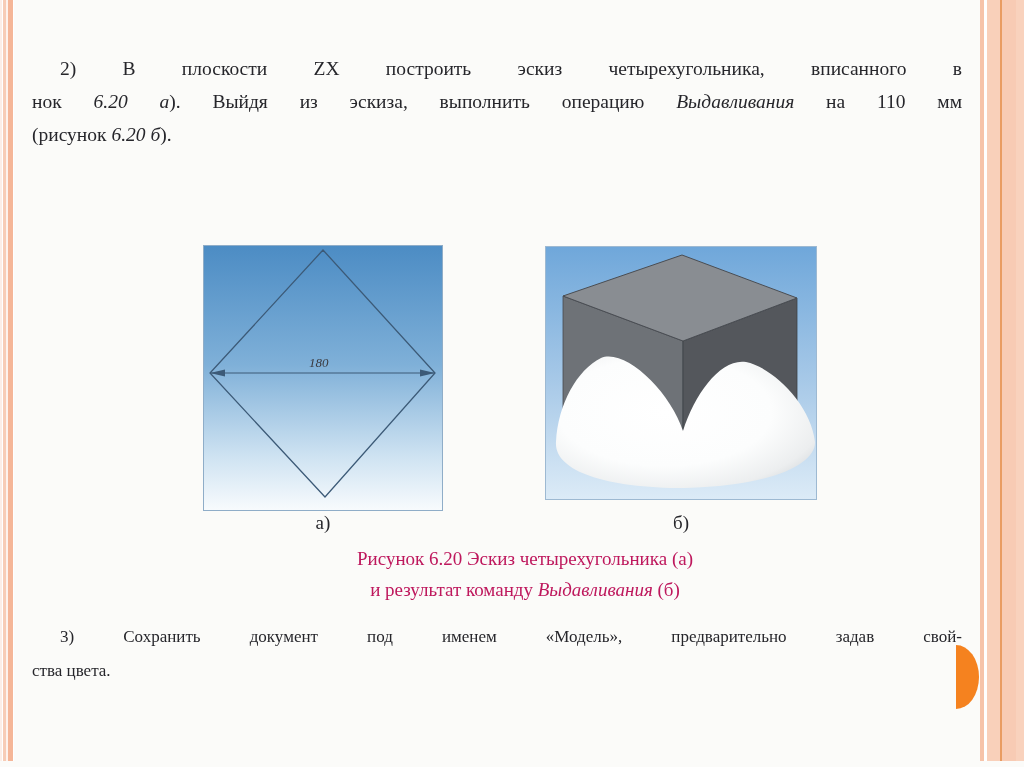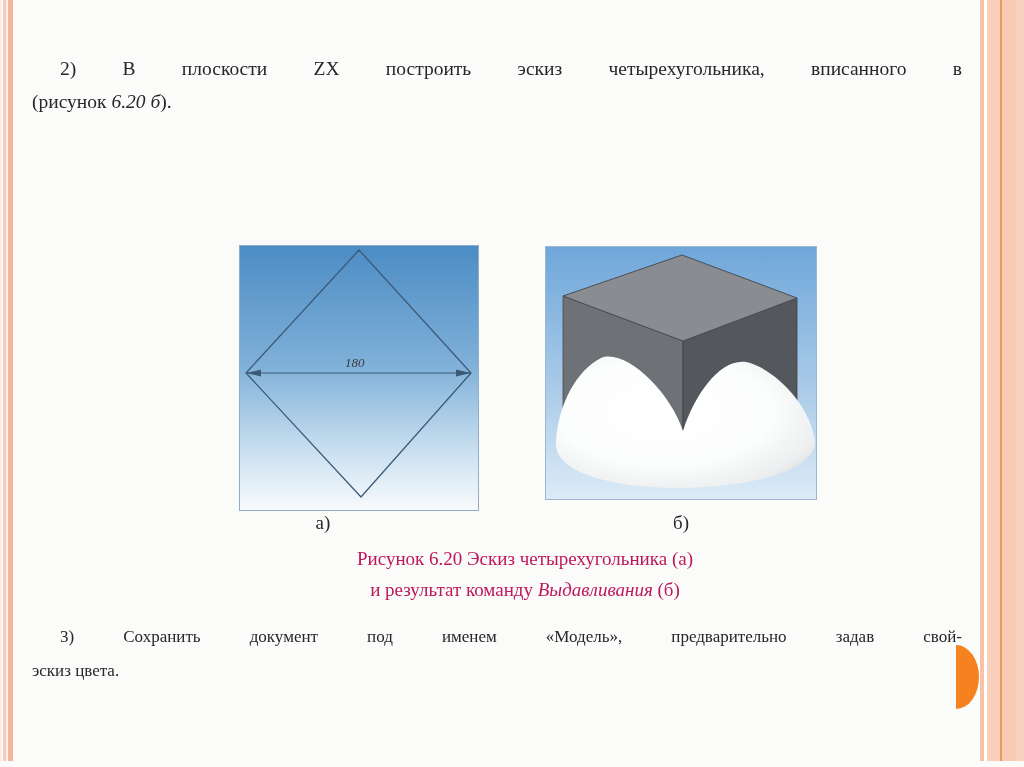--- a/index.html
+++ b/index.html
@@ -45,21 +45,21 @@
   .para .line.justify {
     white-space: normal;
     text-align: justify;
     text-align-last: justify;
   }
   .para .line.indent span:first-child { padding-left: 28px; }
   .p1 { top: 52px; }
   .p3 { top: 620px; font-size: 17px; line-height: 34px; }
   .it { font-style: italic; }
   .figure-a {
-    position: absolute; left: 203px; top: 245px; width: 240px; height: 266px; margin-left: 36px;
+    position: absolute; left: 203px; top: 245px; width: 240px; height: 266px;
   }
   .figure-b {
     position: absolute; left: 545px; top: 246px; width: 272px; height: 254px;
   }
   .sublabel {
     position: absolute; top: 512px; font-size: 19px; color: #26262b;
     text-align: center; width: 40px;
   }
   .sublabel-a { left: 303px; }
   .sublabel-b { left: 661px; }
@@ -79,20 +79,23 @@
 <body>
 
 <div class="slide">
 
   <div class="stripe-left"></div>
   <div class="stripe-right"></div>
 
   <div class="para p1">
     <div class="line justify indent">
       <span>2) В плоскости ZX построить эскиз четырехугольника, вписанного в</span>
+    </div>
+    <div class="line justify">
+      <span>нок </span><span class="it">6.20 а</span><span>). Выйдя из эскиза, выполнить операцию </span><span class="it">Выдавливания</span><span> на 110 мм</span>
     </div>
     <div class="line">
       <span>(рисунок </span><span class="it">6.20 б</span><span>).</span>
     </div>
   </div>
 
   <div class="figure-a">
     <svg width="240" height="266" viewBox="0 0 240 266">
       <defs>
         <linearGradient id="gradA" x1="0" y1="0" x2="0" y2="1">
@@ -151,19 +154,19 @@
     <div>
       <span>и результат команду </span><span class="it">Выдавливания</span><span> (б)</span>
     </div>
   </div>
 
   <div class="para p3">
     <div class="line justify indent">
       <span>3) Сохранить документ под именем «Модель», предварительно задав свой-</span>
     </div>
     <div class="line">
-      <span>эскиз цвета.</span>
+      <span>ства цвета.</span>
     </div>
   </div>
 
   <div class="page-curl"></div>
 
 </div>
 
 </body></html>

